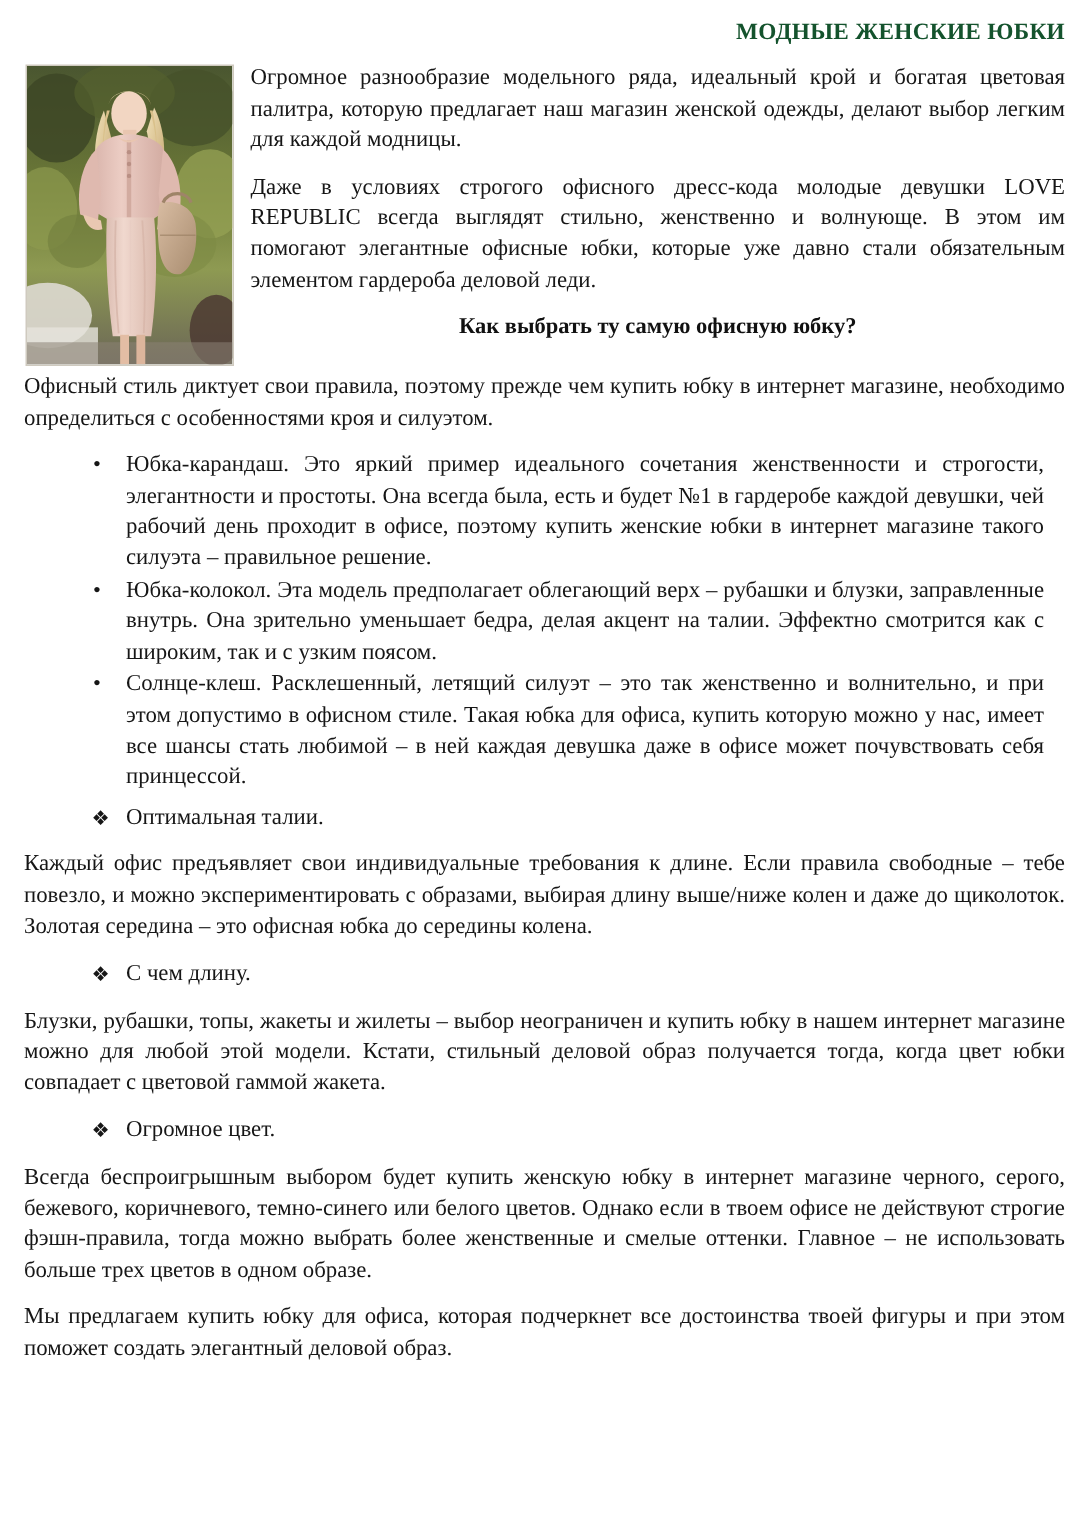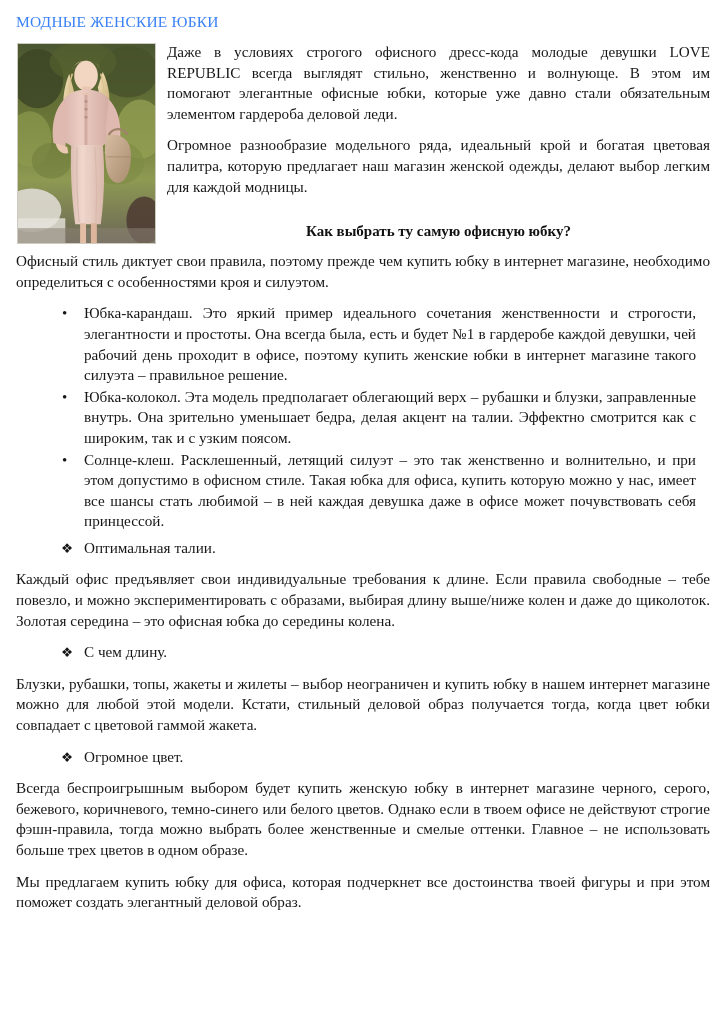--- a/index.html
+++ b/index.html
@@ -20,36 +20,36 @@
   .page {
     position: relative;
     width: 726px;
     height: 1024px;
     box-sizing: border-box;
     padding: 8px 16px 0 16px;
   }
 
   
   .doc-title {
-    text-align: left;
-    font-weight: normal;
+    text-align: right;
+    font-weight: bold;
     font-size: 15.5px;
     letter-spacing: 0.2px;
     line-height: 20px;
     margin: 4px 0 10px 0;
-    color: #3b82f6;
+    color: #14532d;
   }
 
   
   .subheading {
     text-align: center;
     font-weight: bold;
     font-size: 15px;
     line-height: 20px;
-    margin: 24px 0 10px 0;
+    margin: 11px 0 10px 0;
     color: #111;
   }
 
   
   .hero-figure {
     float: left;
     width: 139px;
     height: 201px;
     margin: 1px 11px 4px 1px;
     position: relative;
@@ -208,23 +208,23 @@
       <rect x="63" y="181" width="6" height="20" fill="#e3bda4"></rect>
       <rect x="74" y="181" width="6" height="20" fill="#dcb59c"></rect>
 
       <path d="M90 92 C100 90 112 94 114 106 C116 122 112 136 104 140
                C96 142 90 134 89 120 C88 108 88 98 90 92 Z" fill="url(#bagGrad)"></path>
       <path d="M92 92 C96 84 108 84 111 92" stroke="#9e8468" stroke-width="2.2" fill="none"></path>
       <path d="M90 114 L114 114" stroke="#977d60" stroke-width="1" opacity="0.6"></path>
     </svg>
   </div>
 
+  <p class="body">Огромное разнообразие модельного ряда, идеальный крой и богатая цветовая палитра, которую предлагает наш магазин женской одежды, делают выбор легким для каждой модницы.</p>
+
   <p class="body">Даже в условиях строгого офисного дресс-кода молодые девушки LOVE REPUBLIC всегда выглядят стильно, женственно и волнующе. В этом им помогают элегантные офисные юбки, которые уже давно стали обязательным элементом гардероба деловой леди.</p>
-
-  <p class="body">Огромное разнообразие модельного ряда, идеальный крой и богатая цветовая палитра, которую предлагает наш магазин женской одежды, делают выбор легким для каждой модницы.</p>
 
   <h2 class="subheading">Как выбрать ту самую офисную юбку?</h2>
 
   <div class="clear"></div>
 
   <p class="body">Офисный стиль диктует свои правила, поэтому прежде чем купить юбку в интернет магазине, необходимо определиться с особенностями кроя и силуэтом.</p>
 
   <ul class="bullets">
     <li>
       <span class="bullet-glyph">•</span>

